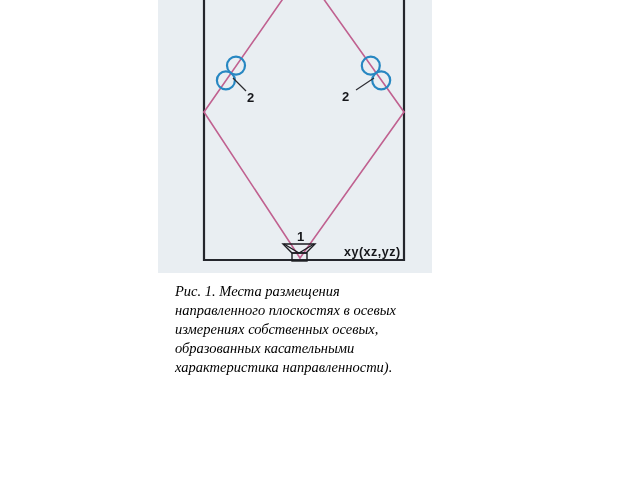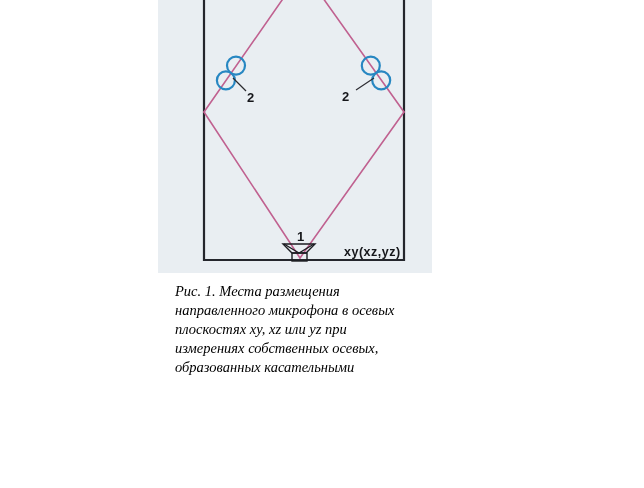--- a/index.html
+++ b/index.html
@@ -83,19 +83,19 @@
 
       <text class="lbl" x="297" y="241">1</text>
       <text class="lbl" x="247" y="102">2</text>
       <text class="lbl" x="342" y="101">2</text>
       <text class="lbl-plane" x="344" y="256">xy(xz,yz)</text>
     </svg>
   </div>
 
   <div id="caption">
     <div class="caption-line">Рис. 1. Места размещения</div>
-    <div class="caption-line">направленного микрофона в осевых</div>
-    <div class="caption-line">плоскостях xy, xz или yz при</div>
+    <div class="caption-line">направленного плоскостях в осевых</div>
     <div class="caption-line">измерениях собственных осевых,</div>
     <div class="caption-line">образованных касательными</div>
+    <div class="caption-line">характеристика направленности).</div>
   </div>
 
 </div>
 
 </body></html>

